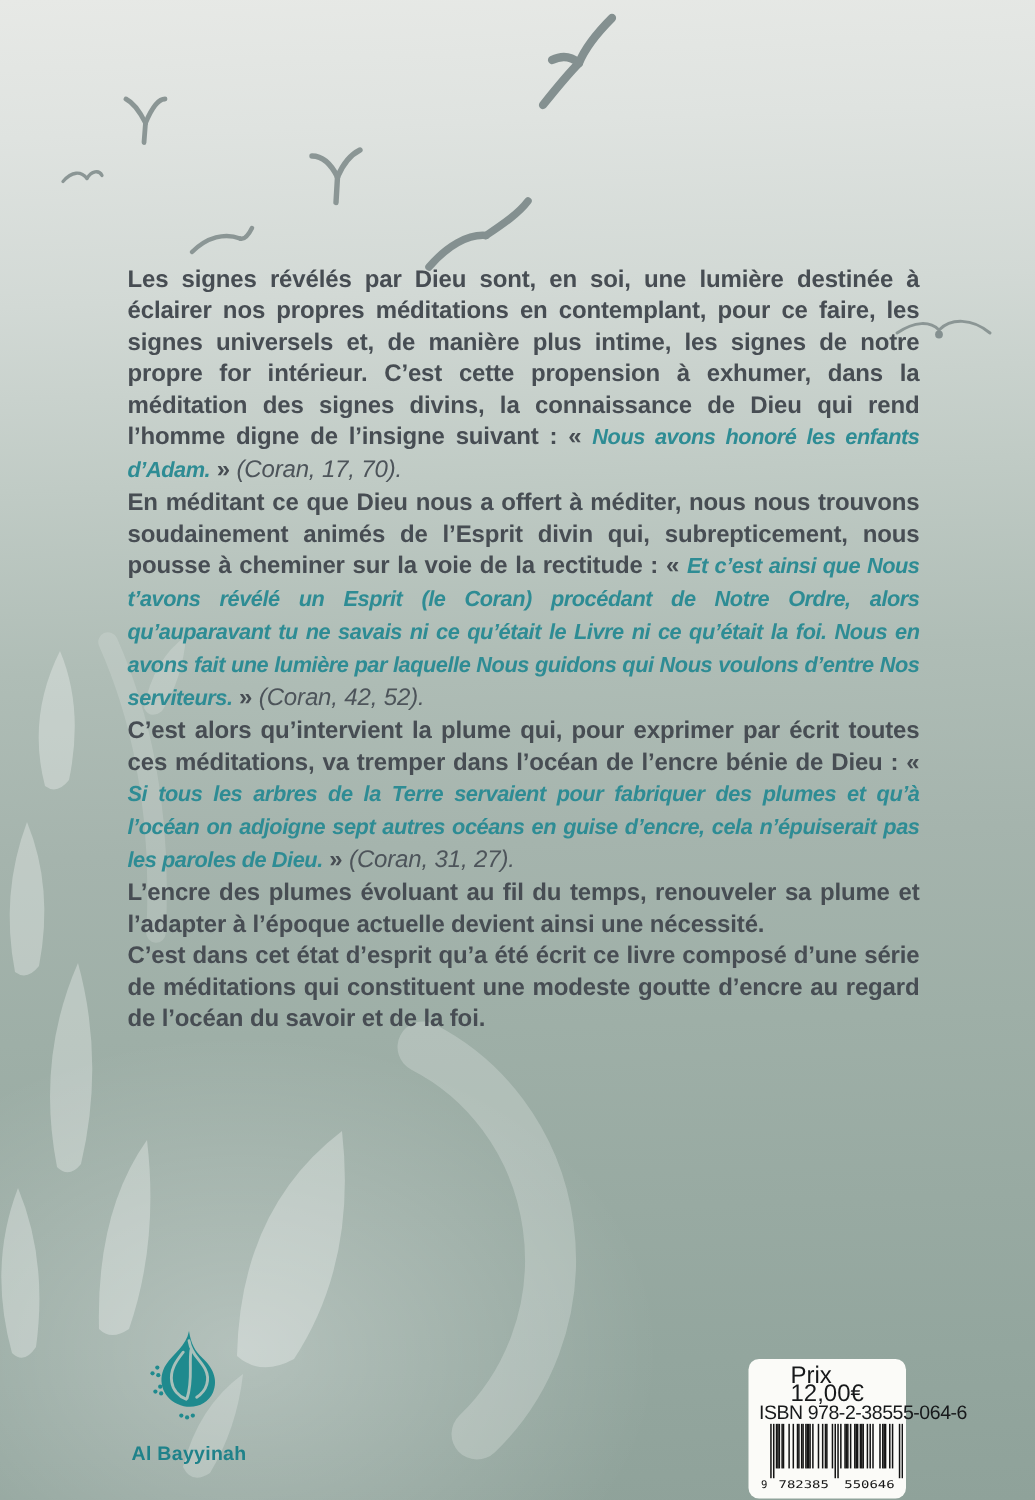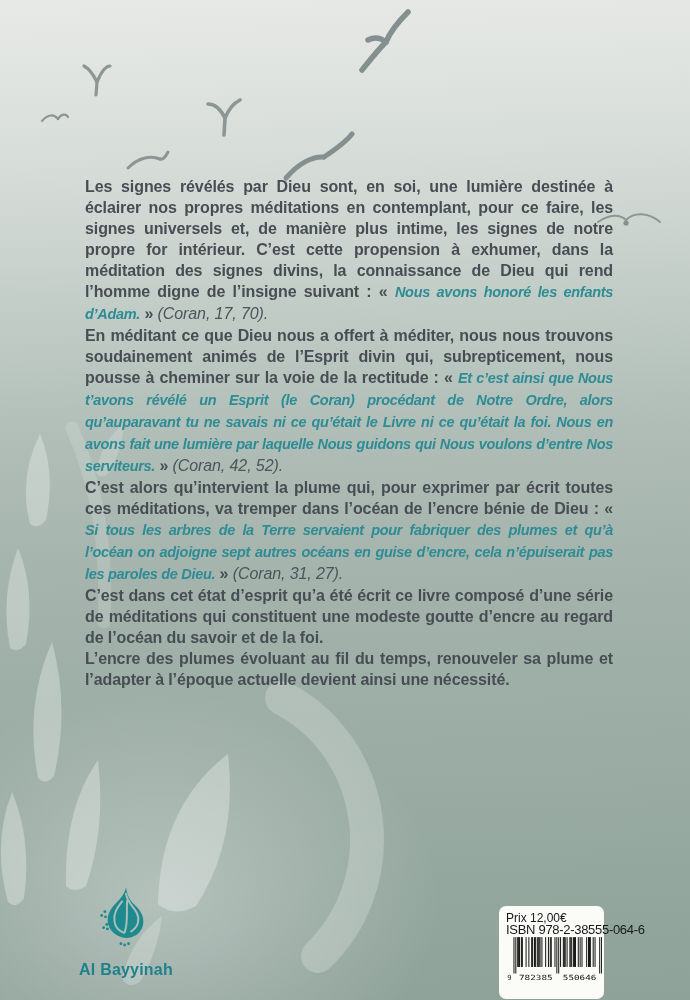--- a/index.html
+++ b/index.html
@@ -20,27 +20,27 @@
   .text-block{
     position:absolute;left:85px;top:176px;width:528px;
     color:#474d53;font-size:16px;line-height:21px;font-weight:600;
     letter-spacing:-0.1px;text-align:justify;
   }
   .text-block p{margin:0;}
   .seg-quote{color:#2e8c94;font-style:italic;font-weight:700;font-size:14.5px;letter-spacing:-0.3px;}
   .seg-ref{font-style:italic;font-weight:400;color:#4d545a;}
   .brand{position:absolute;left:68px;top:882px;width:116px;text-align:center;}
   .brand svg{display:block;margin:0 auto;}
-  .publisher-name{margin-top:3px;font-size:16px;font-weight:700;color:#1f828a;letter-spacing:0.2px;}
+  .publisher-name{margin-top:3px;font-size:13px;font-weight:700;color:#1f828a;letter-spacing:0.2px;}
   .sticker{
     position:absolute;left:499px;top:906px;width:105px;height:93px;
     background:#fbfbf8;border-radius:7px;box-sizing:border-box;
     padding:6px 5px 0 7px;color:#17191b;
   }
-  .sticker .price{font-size:12px;line-height:12px;}
+  .sticker .price{font-size:16px;line-height:12px;margin-left:21px;}
   .sticker .isbn{font-size:13px;line-height:11px;letter-spacing:-0.3px;white-space:nowrap;}
   .barcode-svg{margin-top:2px;display:block;}
   .barcode-svg rect{fill:#141414;}
   .barcode-svg text{fill:#141414;font-family:"DejaVu Sans Mono",monospace;font-size:7.6px;}
 </style>
 </head>
 <body>
 
 <div class="cover">
 
@@ -102,22 +102,22 @@
         <path d="M626 220 C634 212 648 212 660 222"></path>
       </g>
     </g>
     <circle cx="626" cy="223" r="2.6" fill="#849090"></circle>
   </svg>
 
   <div class="text-block">
       <p><span class="seg-normal">Les signes révélés par Dieu sont, en soi, une lumière destinée à éclairer nos propres méditations en contemplant, pour ce faire, les signes universels et, de manière plus intime, les signes de notre propre for intérieur. C’est cette propension à exhumer, dans la méditation des signes divins, la connaissance de Dieu qui rend l’homme digne de l’insigne suivant : « </span><span class="seg-quote">Nous avons honoré les enfants d’Adam.</span><span class="seg-normal"> » </span><span class="seg-ref">(Coran, 17, 70).</span></p>
       <p><span class="seg-normal">En méditant ce que Dieu nous a offert à méditer, nous nous trouvons soudainement animés de l’Esprit divin qui, subrepticement, nous pousse à cheminer sur la voie de la rectitude : « </span><span class="seg-quote">Et c’est ainsi que Nous t’avons révélé un Esprit (le Coran) procédant de Notre Ordre, alors qu’auparavant tu ne savais ni ce qu’était le Livre ni ce qu’était la foi. Nous en avons fait une lumière par laquelle Nous guidons qui Nous voulons d’entre Nos serviteurs.</span><span class="seg-normal"> » </span><span class="seg-ref">(Coran, 42, 52).</span></p>
       <p><span class="seg-normal">C’est alors qu’intervient la plume qui, pour exprimer par écrit toutes ces méditations, va tremper dans l’océan de l’encre bénie de Dieu : « </span><span class="seg-quote">Si tous les arbres de la Terre servaient pour fabriquer des plumes et qu’à l’océan on adjoigne sept autres océans en guise d’encre, cela n’épuiserait pas les paroles de Dieu.</span><span class="seg-normal"> » </span><span class="seg-ref">(Coran, 31, 27).</span></p>
+      <p><span class="seg-normal">L’encre des plumes évoluant au fil du temps, renouveler sa plume et l’adapter à l’époque actuelle devient ainsi une nécessité.</span></p>
       <p><span class="seg-normal">C’est dans cet état d’esprit qu’a été écrit ce livre composé d’une série de méditations qui constituent une modeste goutte d’encre au regard de l’océan du savoir et de la foi.</span></p>
-      <p><span class="seg-normal">L’encre des plumes évoluant au fil du temps, renouveler sa plume et l’adapter à l’époque actuelle devient ainsi une nécessité.</span></p>
     </div>
 
   <div class="brand">
     <svg width="64" height="76" viewBox="0 0 100 110">
       <g fill="#1f8a8e">
         <path d="M50 4 C47 20 34 27 26 39 C17 53 21 72 38 80 C53 87 69 81 75 68 C81 54 74 41 64 32 C56 25 52 17 50 4 Z"></path>
         <circle cx="17" cy="42" r="2.2"></circle>
           <circle cx="12" cy="48" r="2.2"></circle>
           <circle cx="18" cy="50" r="2.2"></circle>
         <circle cx="20" cy="62" r="2.2"></circle>

